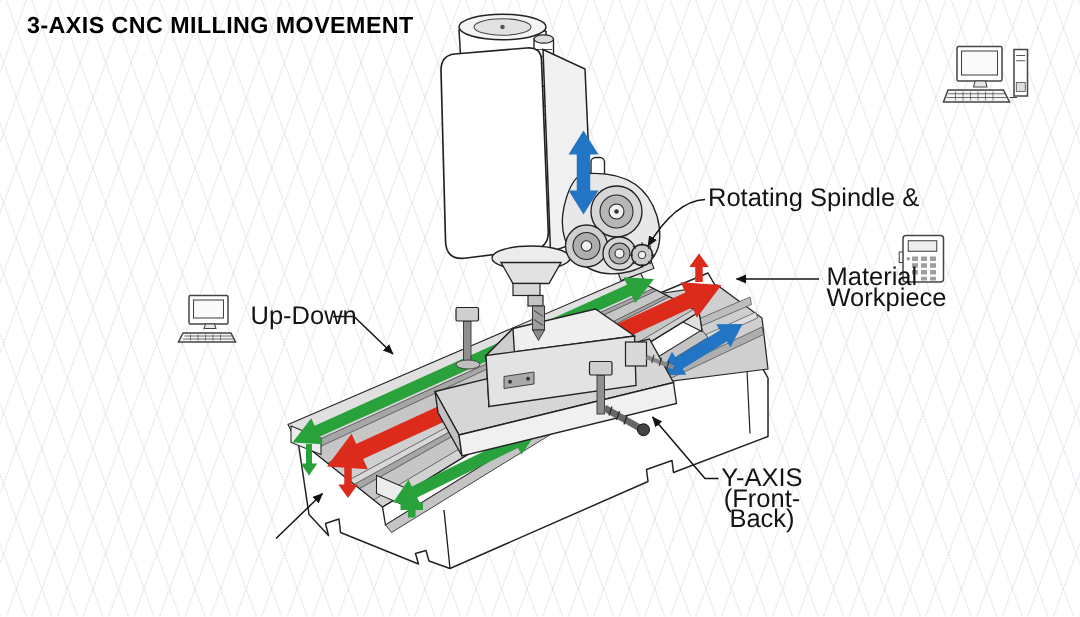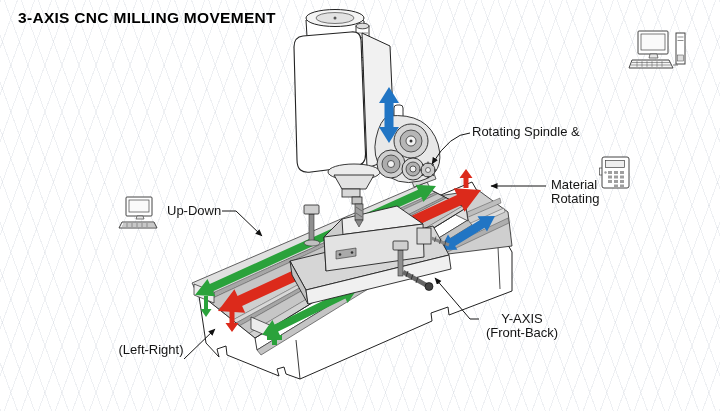--- a/index.html
+++ b/index.html
@@ -7,21 +7,21 @@
     position:relative;width:720px;height:411px;overflow:hidden;
     background-color:#ffffff;
     background-image:
       repeating-linear-gradient(70deg,  rgba(200,206,216,0.30) 0 1px, transparent 1px 16px),
       repeating-linear-gradient(110deg, rgba(200,206,216,0.30) 0 1px, transparent 1px 16px);
     font-family:"Liberation Sans","DejaVu Sans",sans-serif;
     color:#111;
     padding-left:40px;
   }
   svg.draw{position:absolute;left:0;top:0;}
-  .lbl{position:absolute;font-size:13px;line-height:13.5px;color:#141414;white-space:nowrap;}
+  .lbl{position:absolute;font-size:17px;line-height:13.5px;color:#141414;white-space:nowrap;}
   .lbl.center{text-align:center;white-space:normal;}
   .title{
     position:absolute;left:18px;top:9px;
     font-size:15.5px;font-weight:700;letter-spacing:.3px;color:#000;
   }
 </style>
 </head>
 <body>
 
 <div class="stage">
@@ -243,25 +243,24 @@
 <div class="lbl" style="left:167px;top:204px">
   <span>Up-Down</span>
 </div>
 
 <div class="lbl" style="left:472px;top:125px">
   <div>Rotating Spindle &amp;</div>
 </div>
 
 <div class="lbl" style="left:551px;top:178px">
   <div>Material</div>
-  <div>Rotating</div>
+  <div>Workpiece</div>
 </div>
 
 <div class="lbl center" style="left:104px;top:343px;width:94px">
-  <div>(Left-Right)</div>
-</div>
-
-<div class="lbl center" style="left:484px;top:312px;width:76px">
+</div>
+
+<div class="lbl center" style="left:470px;top:312px;width:76px">
   <div>Y-AXIS</div>
   <div>(Front-Back)</div>
 </div>
 
 </div>
 
 </body></html>

